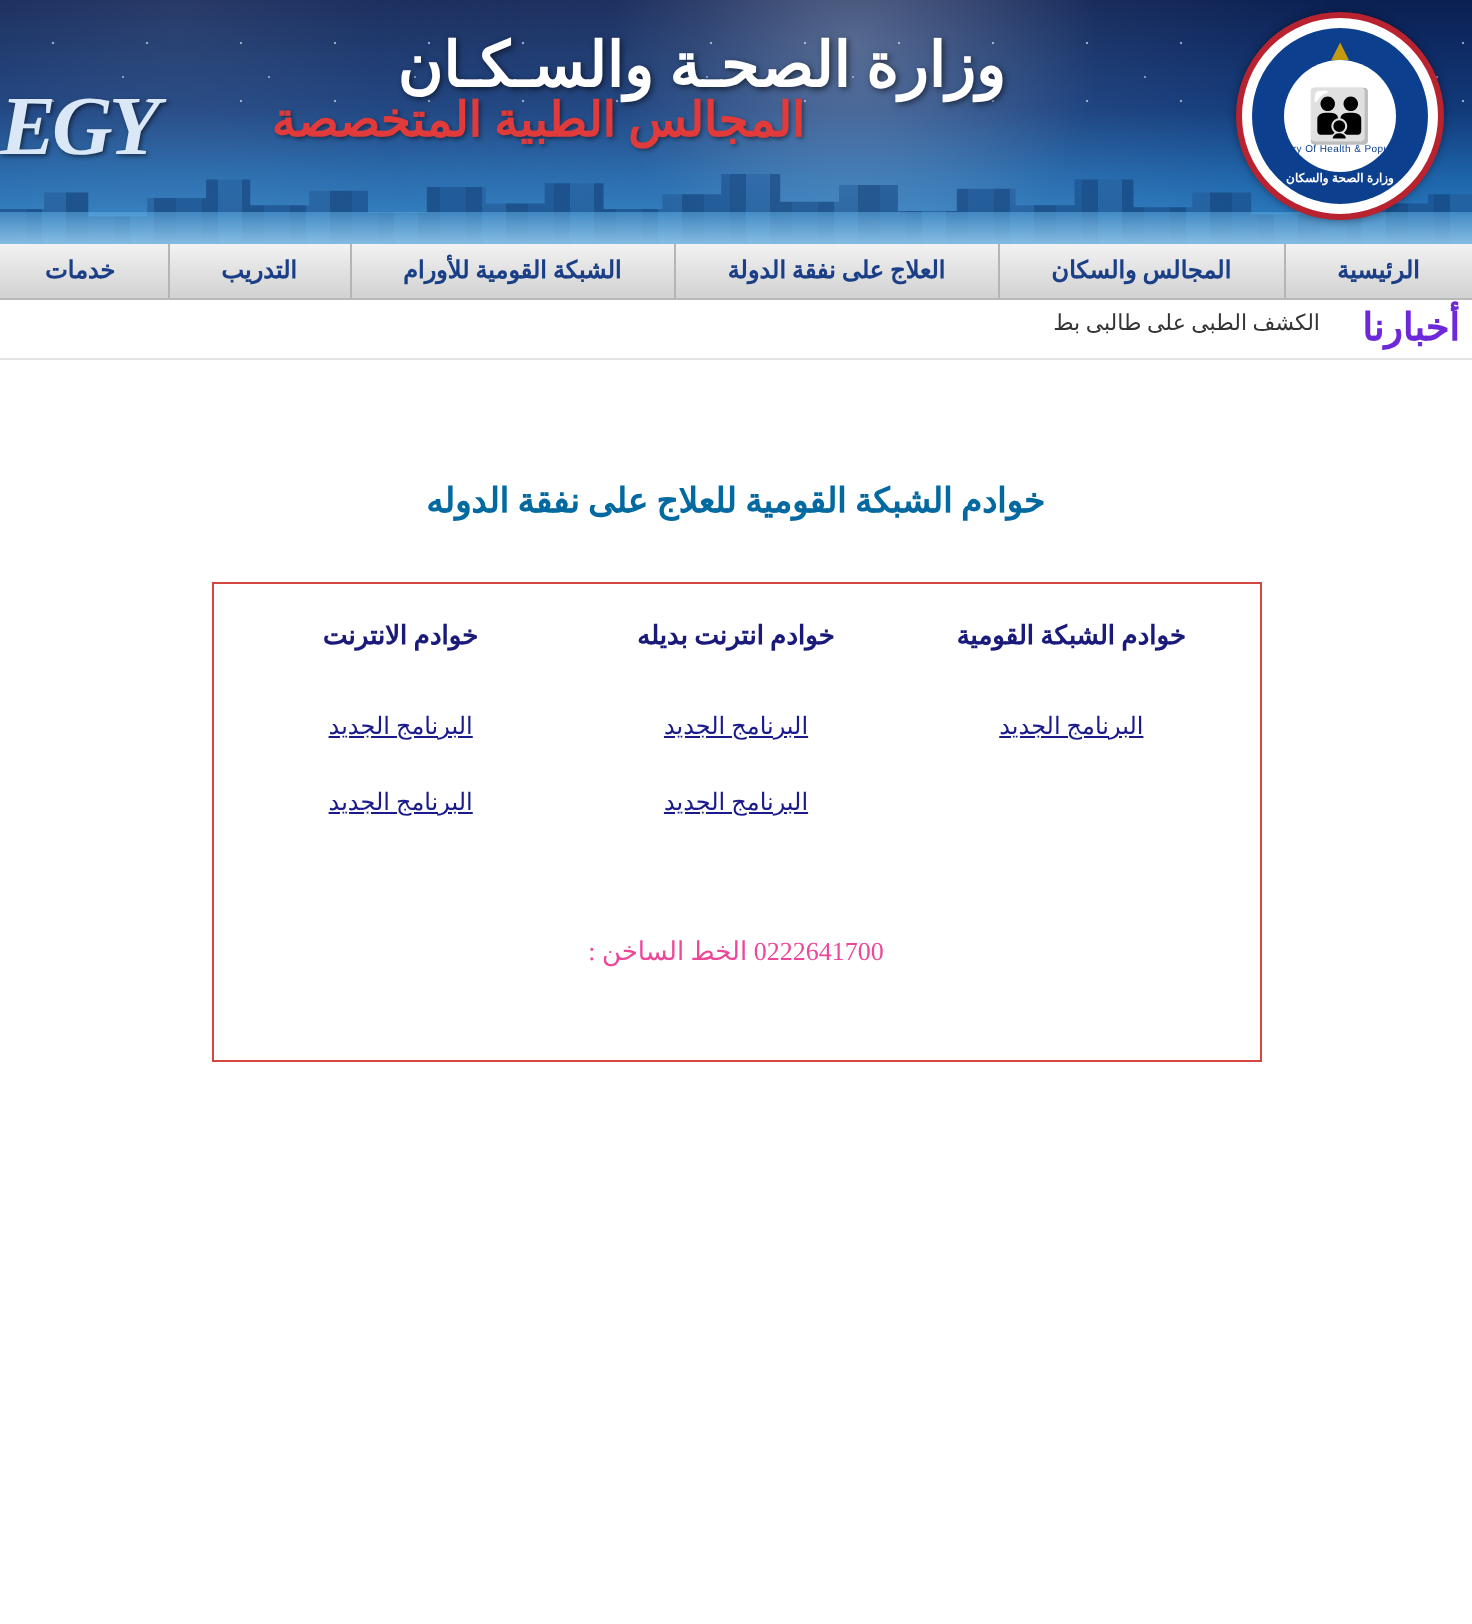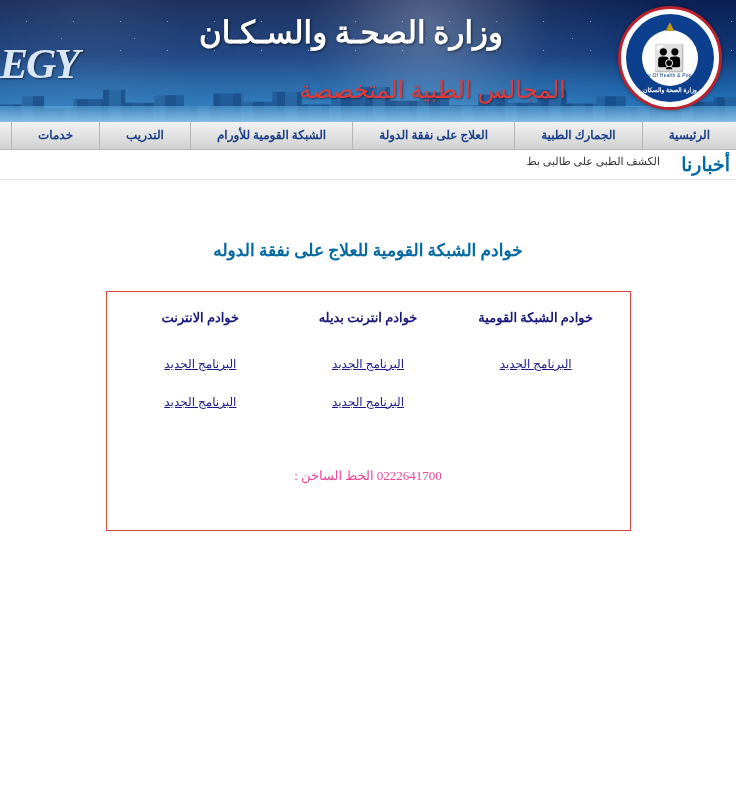--- a/index.html
+++ b/index.html
@@ -80,27 +80,27 @@
     text-align: center;
     font-family: "Liberation Serif", serif;
     font-size: 31px;
     font-weight: bold;
     color: #ffffff;
     text-shadow: 1px 1px 3px rgba(0,0,0,.55);
     letter-spacing: 1px;
   }
   .banner .subtitle-ar {
     position: absolute;
-    top: 76px;
+    top: 46px;
     right: 170px;
     width: 430px;
-    text-align: right;
+    text-align: left;
     font-family: "Liberation Serif", serif;
     font-size: 24px;
-    font-weight: normal;
+    font-weight: bold;
     color: #e03a3a;
     text-shadow: 1px 1px 2px rgba(0,0,0,.4);
   }
   
   .emblem {
     position: absolute;
     top: 6px; right: 14px;
     width: 104px; height: 104px;
     border-radius: 50%;
     background: #ffffff;
@@ -170,21 +170,21 @@
     overflow: hidden;
   }
   .news-strip .news-label {
     position: absolute;
     right: 0; top: 0;
     height: 20px;
     line-height: 30px;
     padding: 0 6px;
     font-size: 19px;
     font-weight: bold;
-    color: #0369a1;
+    color: #6d28d9;
     font-family: "Liberation Serif", serif;
   }
   .news-strip .news-text {
     position: absolute;
     right: 76px;
     top: 5px;
     font-size: 11px;
     color: #333333;
     font-family: Liberation Serif, serif;
     white-space: nowrap;
@@ -268,21 +268,21 @@
       <div class="eagle">▲</div>
       <div class="family">👪</div>
       <div class="en-text">Ministry Of Health &amp; Population</div>
       <div class="ar-text">وزارة الصحة والسكان</div>
     </div>
   </div>
 </div>
 
 <div class="navbar">
   <div class="nav-item">الرئيسية</div>
-  <div class="nav-item">الجمارك الطبية</div>
+  <div class="nav-item">المجالس والسكان</div>
   <div class="nav-item">العلاج على نفقة الدولة</div>
   <div class="nav-item">الشبكة القومية للأورام</div>
   <div class="nav-item">التدريب</div>
   <div class="nav-item">خدمات</div>
   <div class="nav-item">تكا</div>
 </div>
 
 <div class="news-strip">
   <div class="news-label">أخبارنا</div>
   <div class="news-text">الكشف الطبى على طالبى بط</div>

